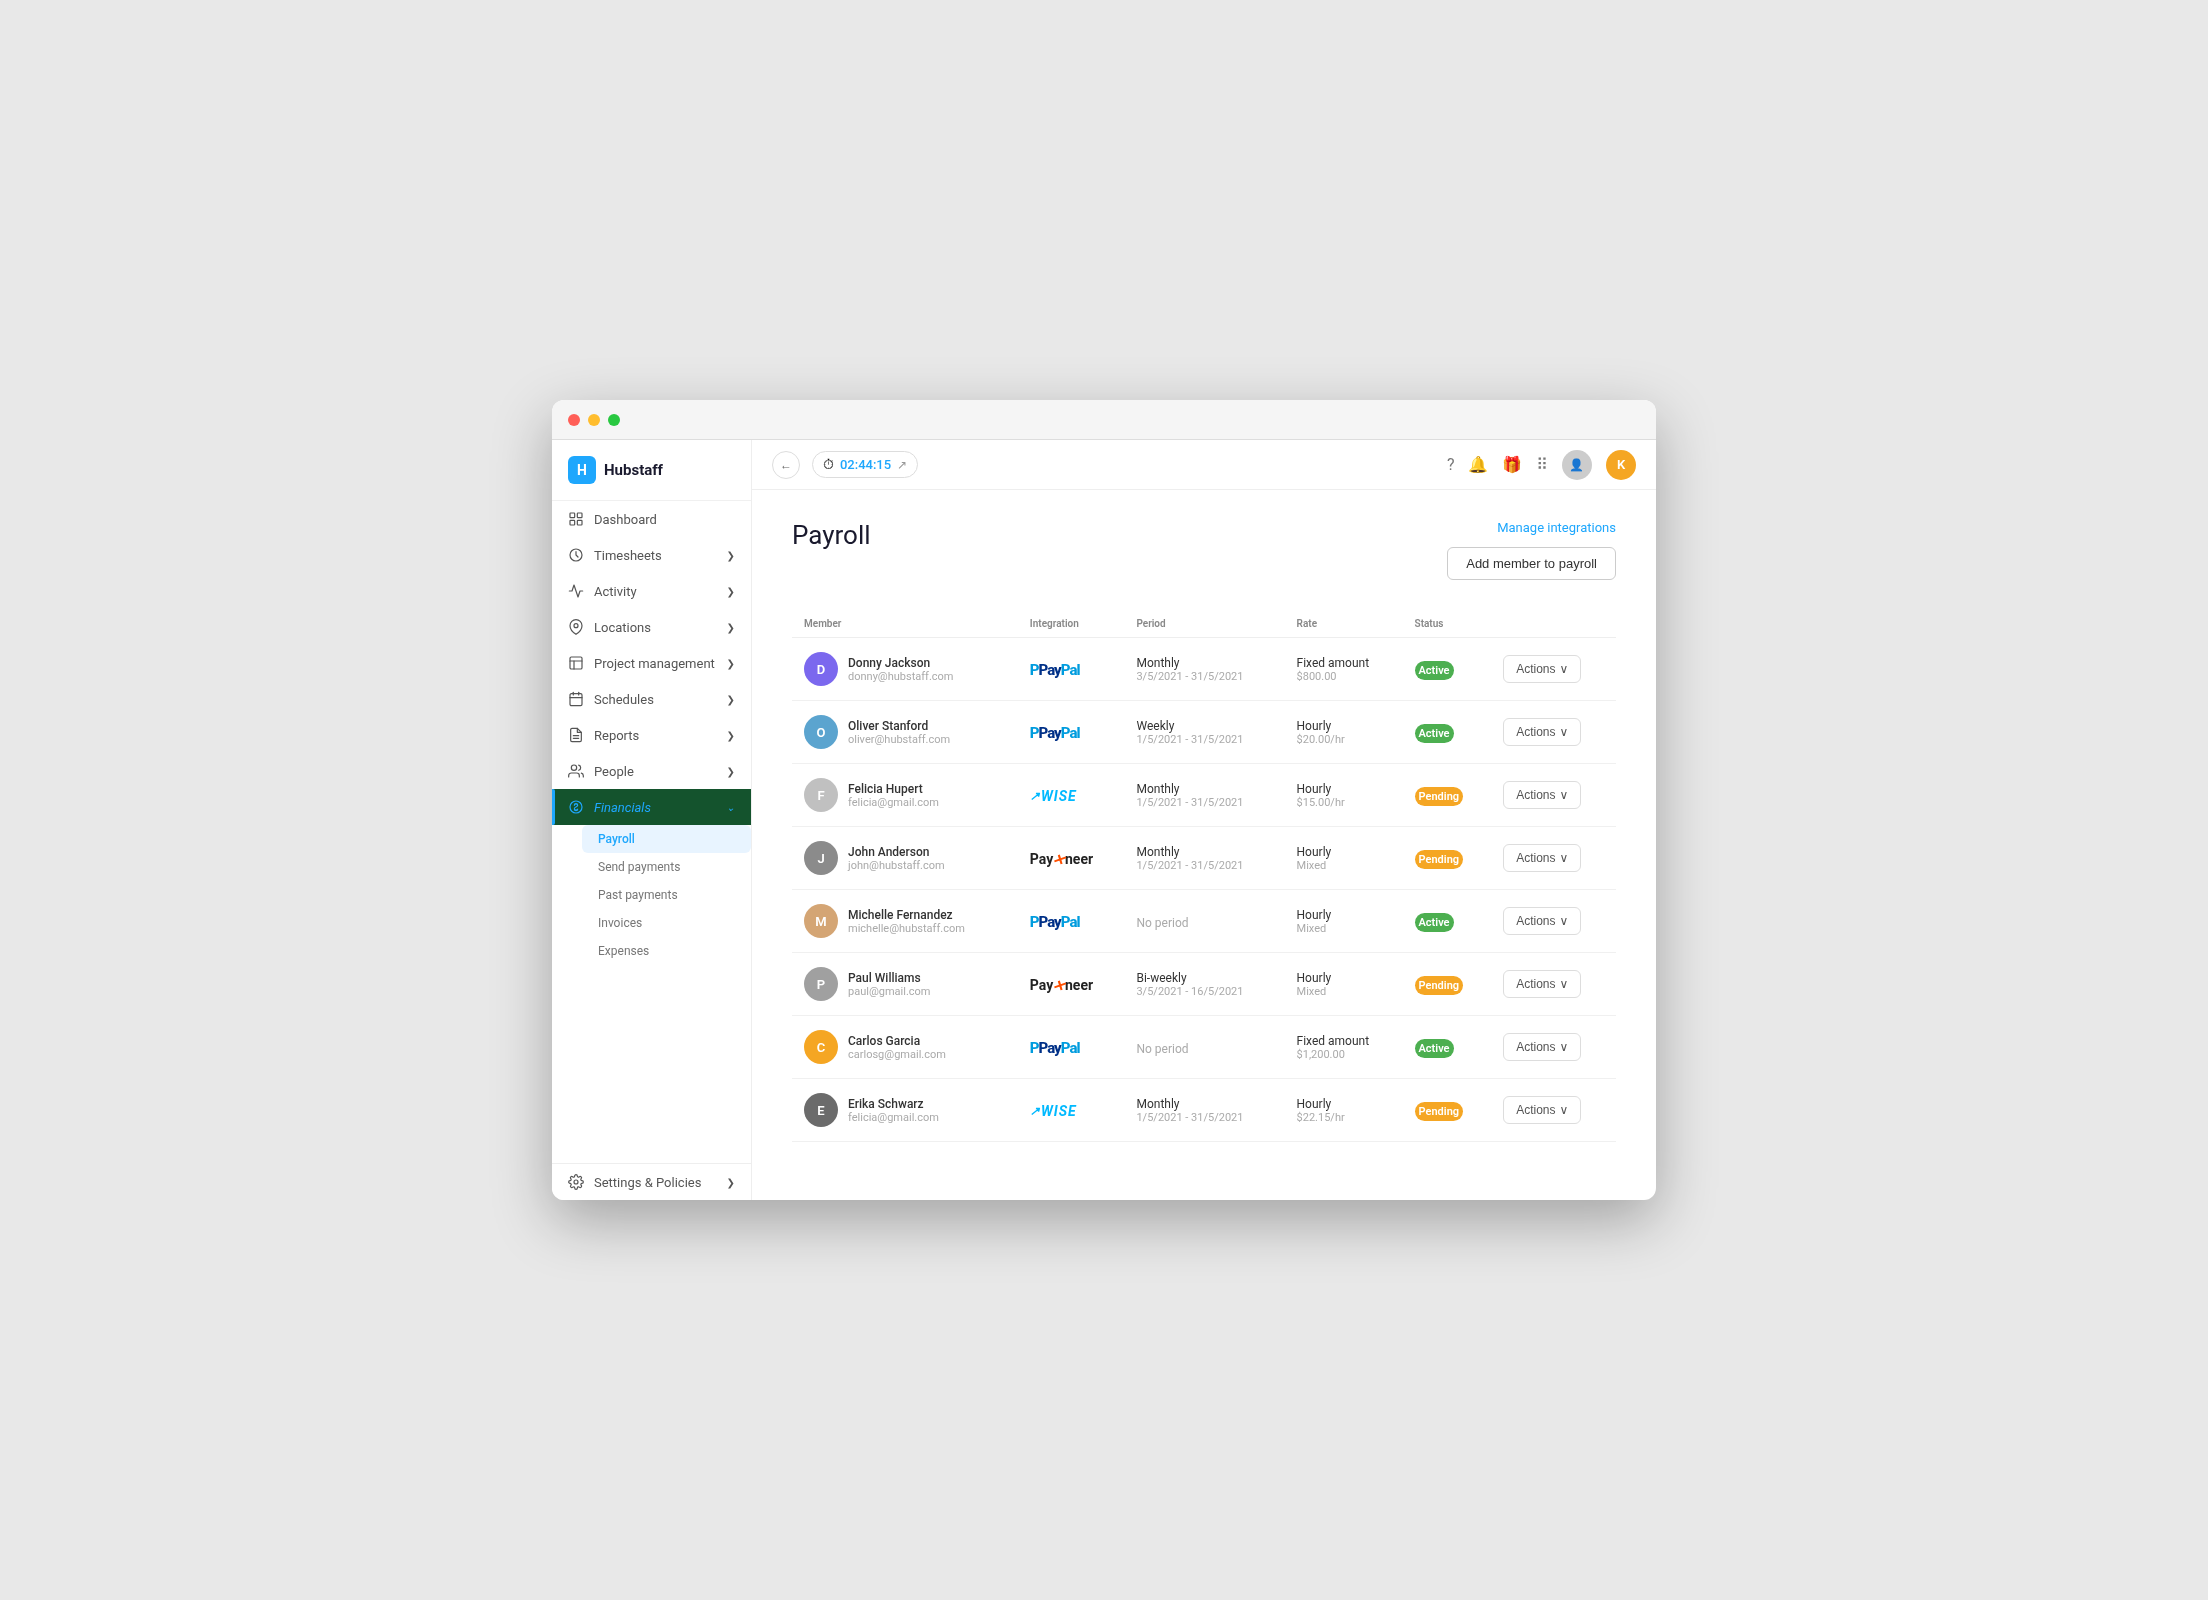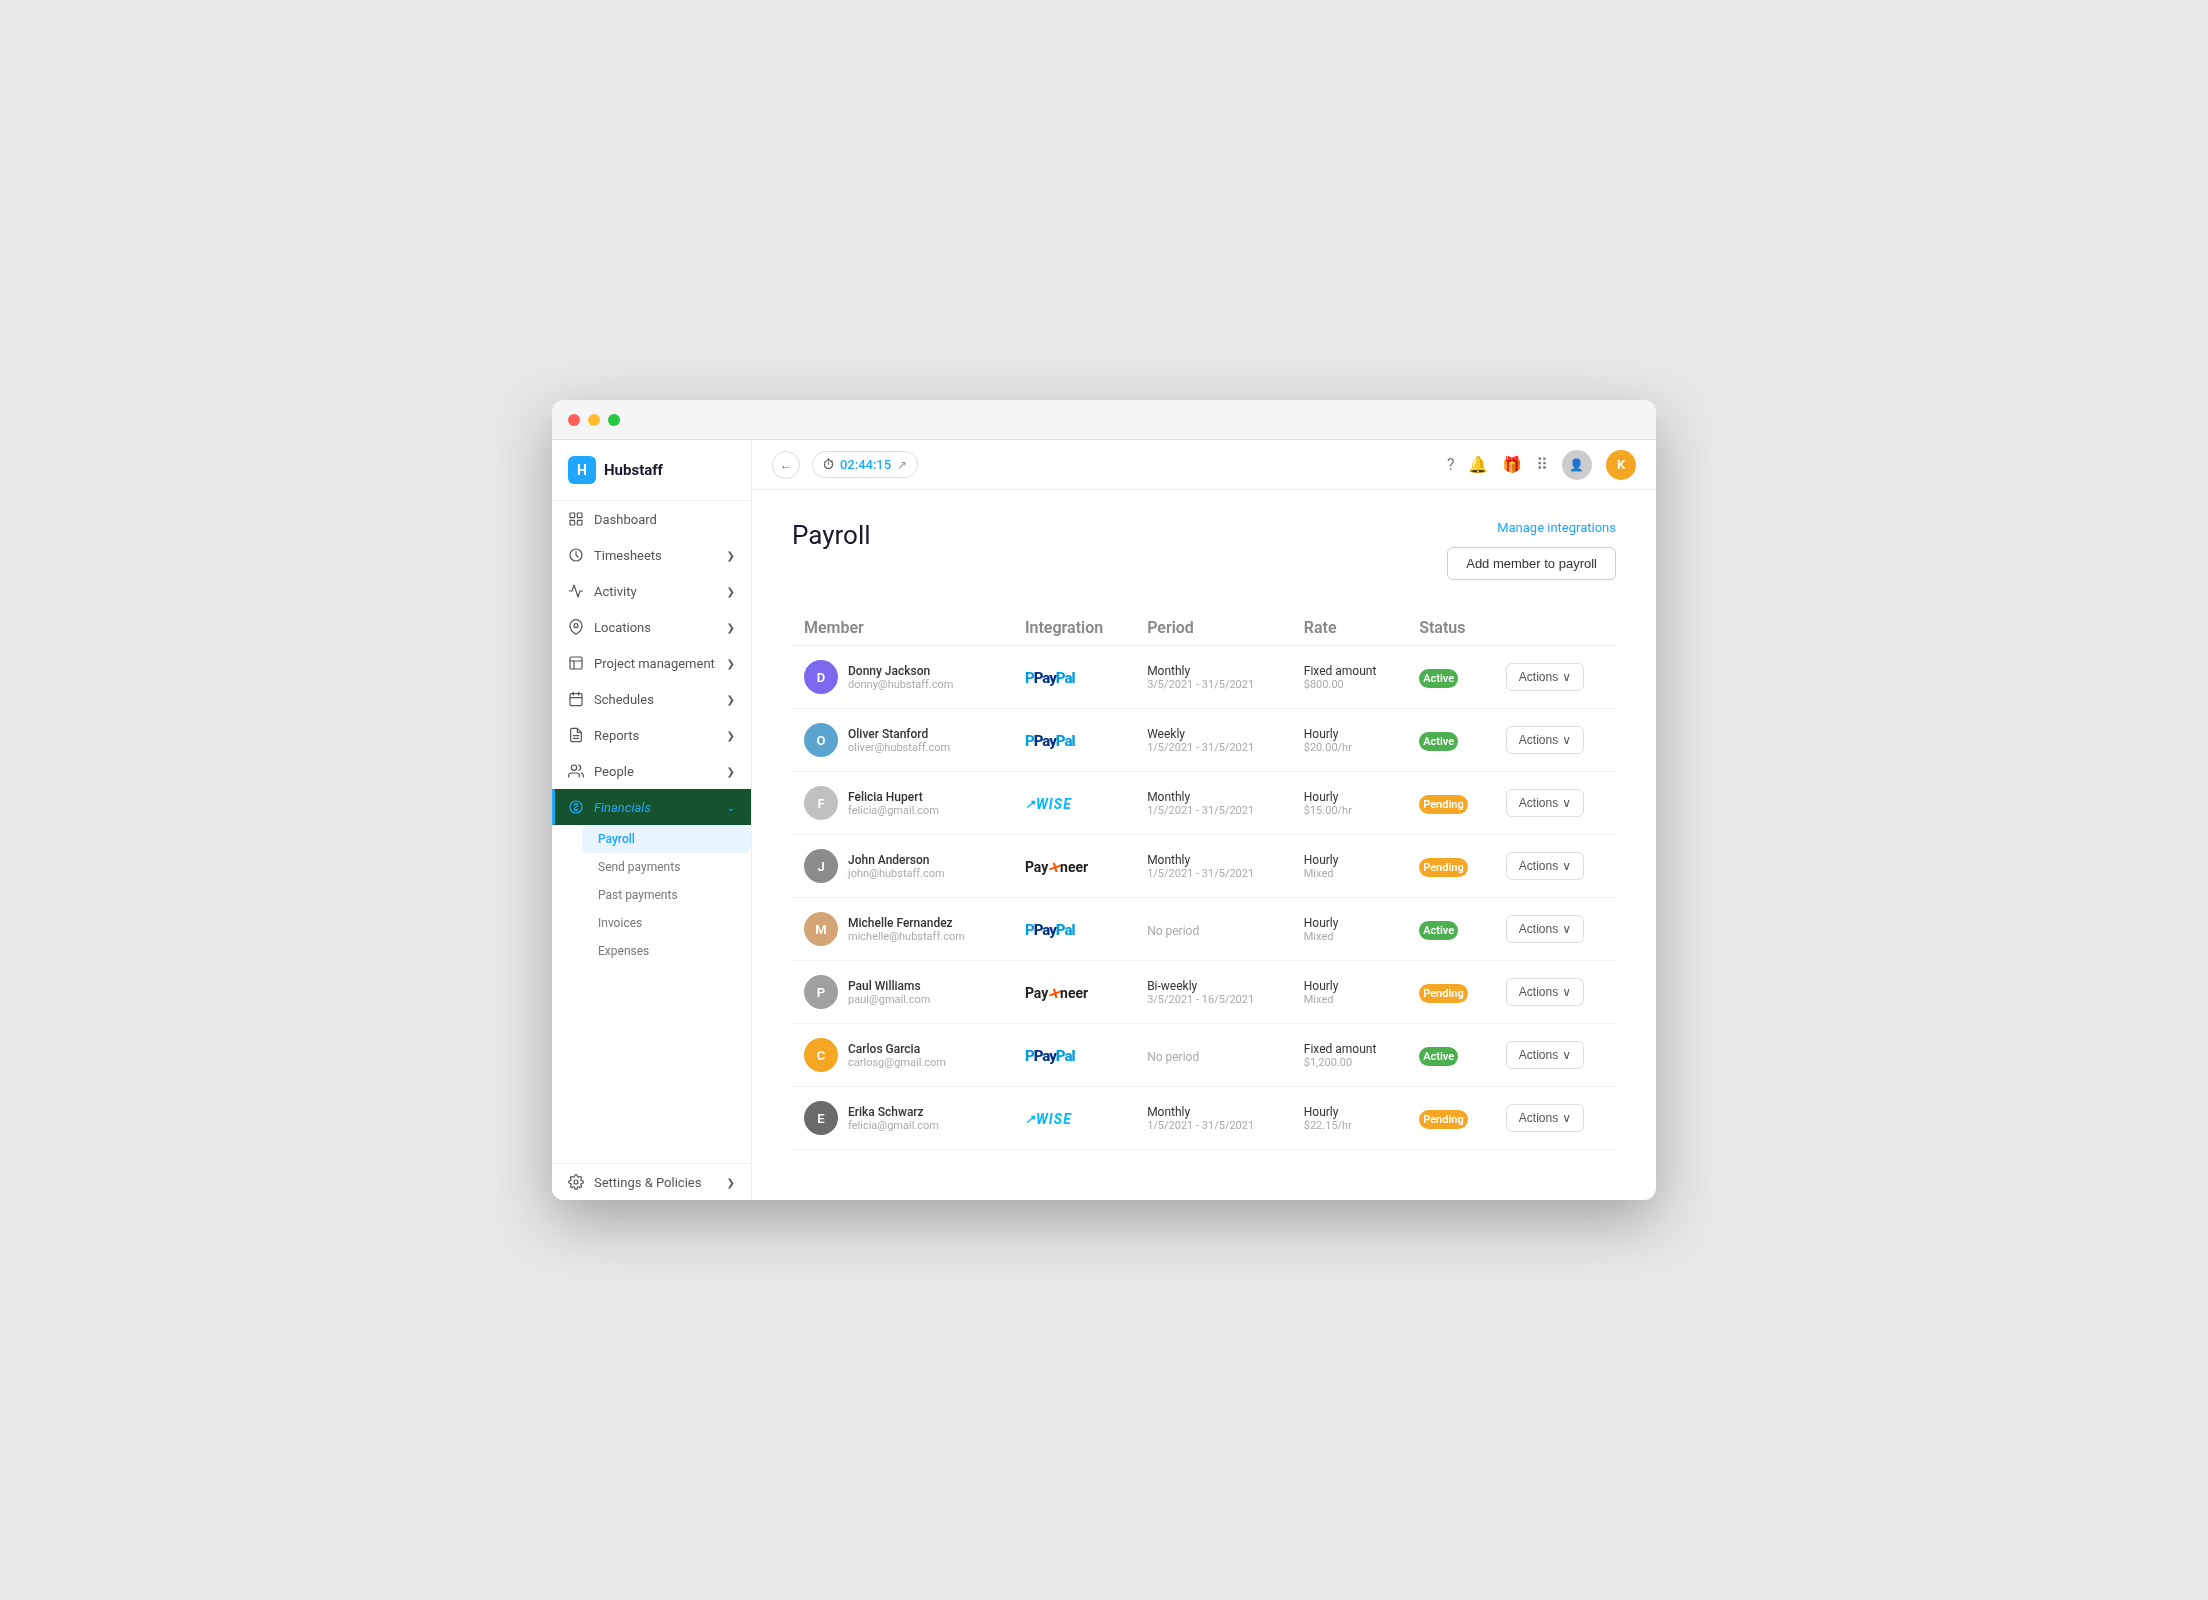--- a/index.html
+++ b/index.html
@@ -202,21 +202,21 @@
       font-weight: 500;
     }
 
     
     .table {
       width: 100%;
       border-collapse: collapse;
     }
     .table th {
       text-align: left;
-      font-size: 16px;
+      font-size: 10px;
       font-weight: 600;
       color: #888;
       padding: 8px 12px;
       border-bottom: 1px solid #eee;
       text-transform: none;
     }
     .table td {
       padding: 14px 12px;
       border-bottom: 1px solid #f0f0f0;
       vertical-align: middle;

